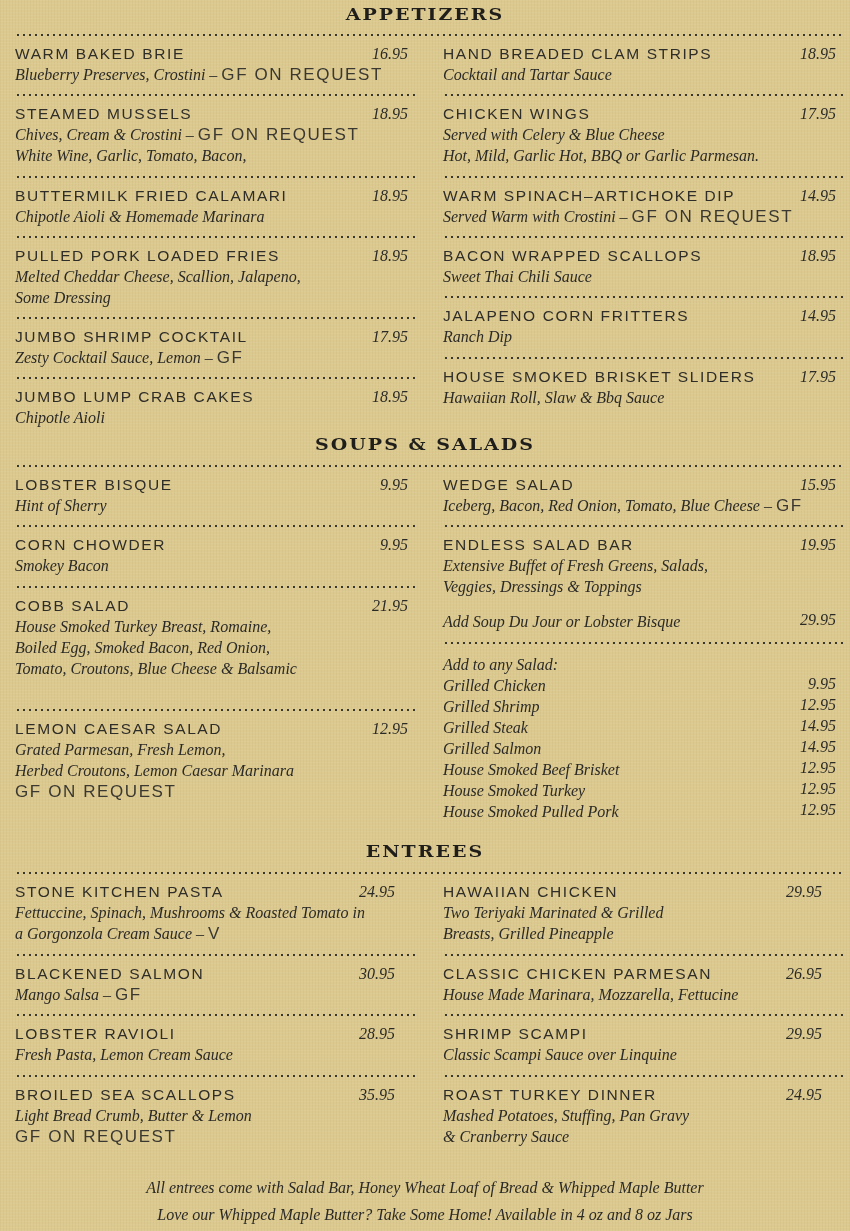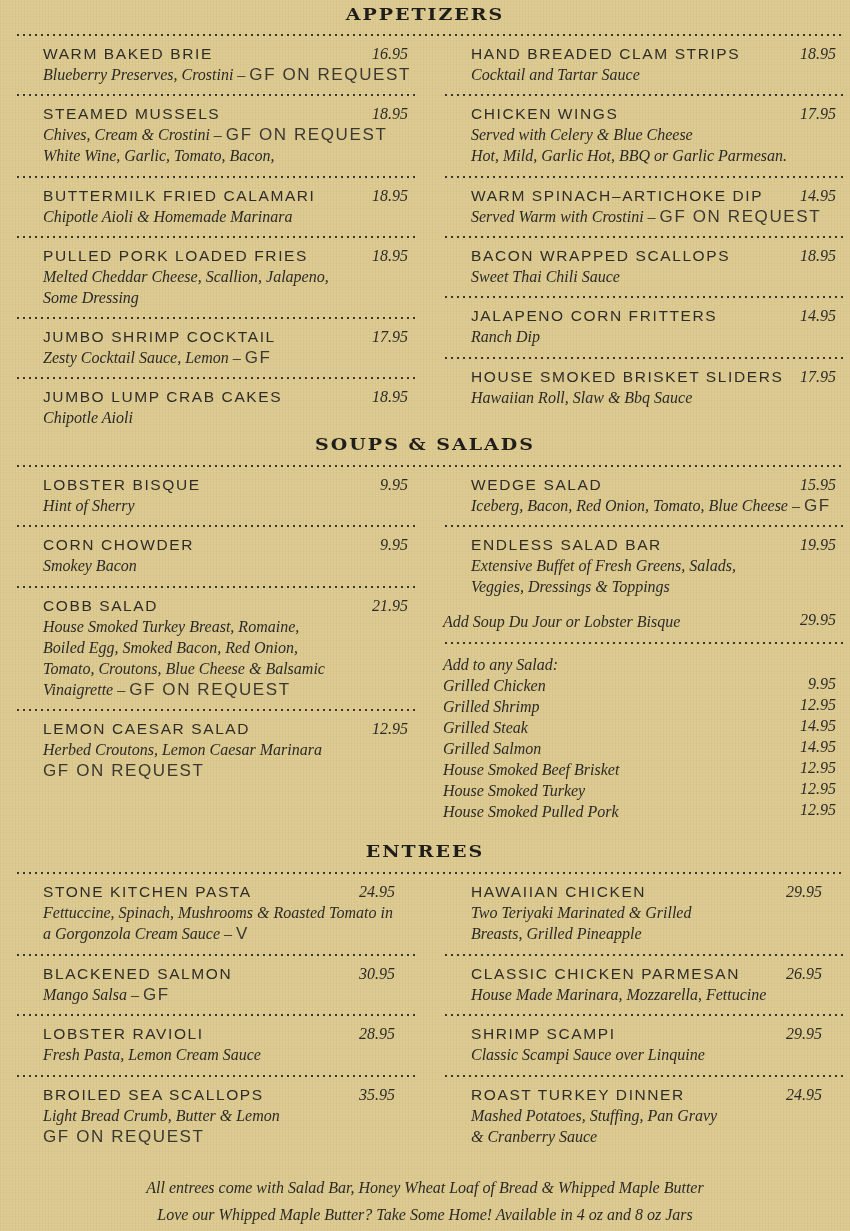--- a/index.html
+++ b/index.html
@@ -17,21 +17,21 @@
     position: absolute; left: 0; width: 850px; text-align: center;
     font-family: "DejaVu Serif", serif; font-weight: bold;
     font-size: 19px; letter-spacing: 2px; color: #1f1e1b;
     transform: scaleY(0.92);
   }
   .dots {
     position: absolute; height: 2px;
     background-image: radial-gradient(circle, #3a372f 0.9px, transparent 1.1px);
     background-size: 6px 2px; background-repeat: repeat-x;
   }
-  .item { position: absolute; margin-left: 28px; }
+  .item { position: absolute; }
   .name {
     font-family: "Liberation Sans", sans-serif; font-size: 15.5px;
     letter-spacing: 1.6px; color: #2f2d28; line-height: 20px; white-space: nowrap;
   }
   .desc {
     font-family: "Liberation Serif", serif; font-style: italic; font-size: 16px;
     line-height: 21px; color: #2b2a26; white-space: nowrap;
   }
   .tag {
     font-family: "Liberation Sans", sans-serif; font-style: normal;
@@ -155,27 +155,27 @@
   <div class="desc">Smokey Bacon</div>
 </div>
 <div class="price" style="top:536px;left:348px">9.95</div>
 <div class="dots" style="top:586px;left:15px;width:400px"></div>
 
 <div class="item" style="top:596px;left:15px">
   <div class="name">COBB SALAD</div>
   <div class="desc">House Smoked Turkey Breast, Romaine,</div>
   <div class="desc">Boiled Egg, Smoked Bacon, Red Onion,</div>
   <div class="desc">Tomato, Croutons, Blue Cheese &amp; Balsamic</div>
-  <div class="desc"><span>Vinaigrette</span><span> – </span><span class="tag">GF ON REQUEST</span></div>
 </div>
 <div class="price" style="top:597px;left:348px">21.95</div>
 <div class="dots" style="top:709px;left:15px;width:400px"></div>
 
 <div class="item" style="top:719px;left:15px">
   <div class="name">LEMON CAESAR SALAD</div>
+  <div class="desc">Grated Parmesan, Fresh Lemon,</div>
   <div class="desc">Herbed Croutons, Lemon Caesar Marinara</div>
   <div class="tag" style="line-height:21px">GF ON REQUEST</div>
 </div>
 <div class="price" style="top:720px;left:348px">12.95</div>
 
 <div class="item" style="top:475px;left:443px">
   <div class="name">WEDGE SALAD</div>
   <div class="desc"><span>Iceberg, Bacon, Red Onion, Tomato, Blue Cheese</span><span> – </span><span class="tag">GF</span></div>
 </div>
 <div class="price" style="top:476px;left:776px">15.95</div>

